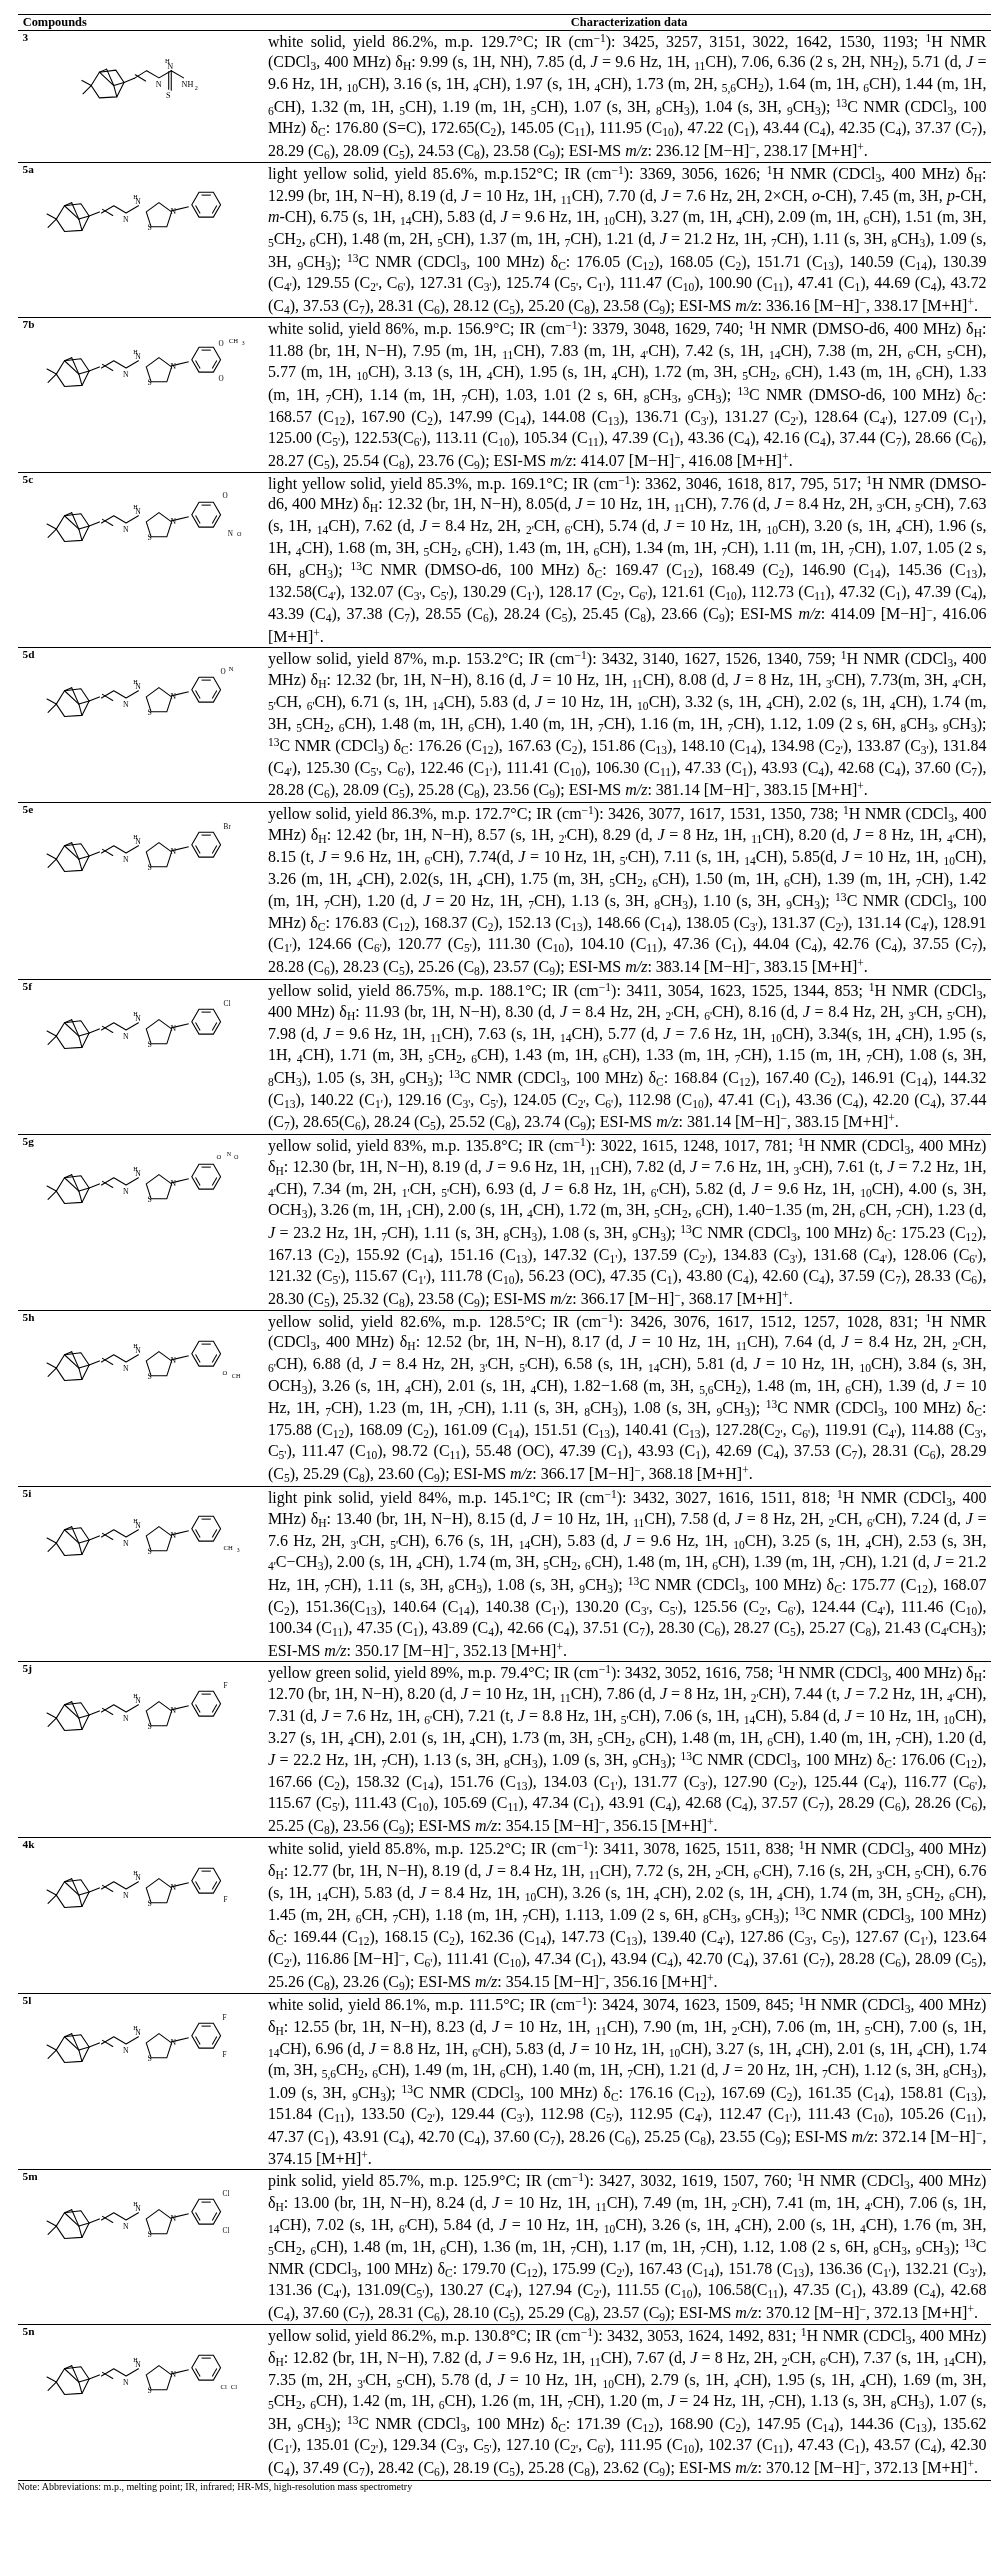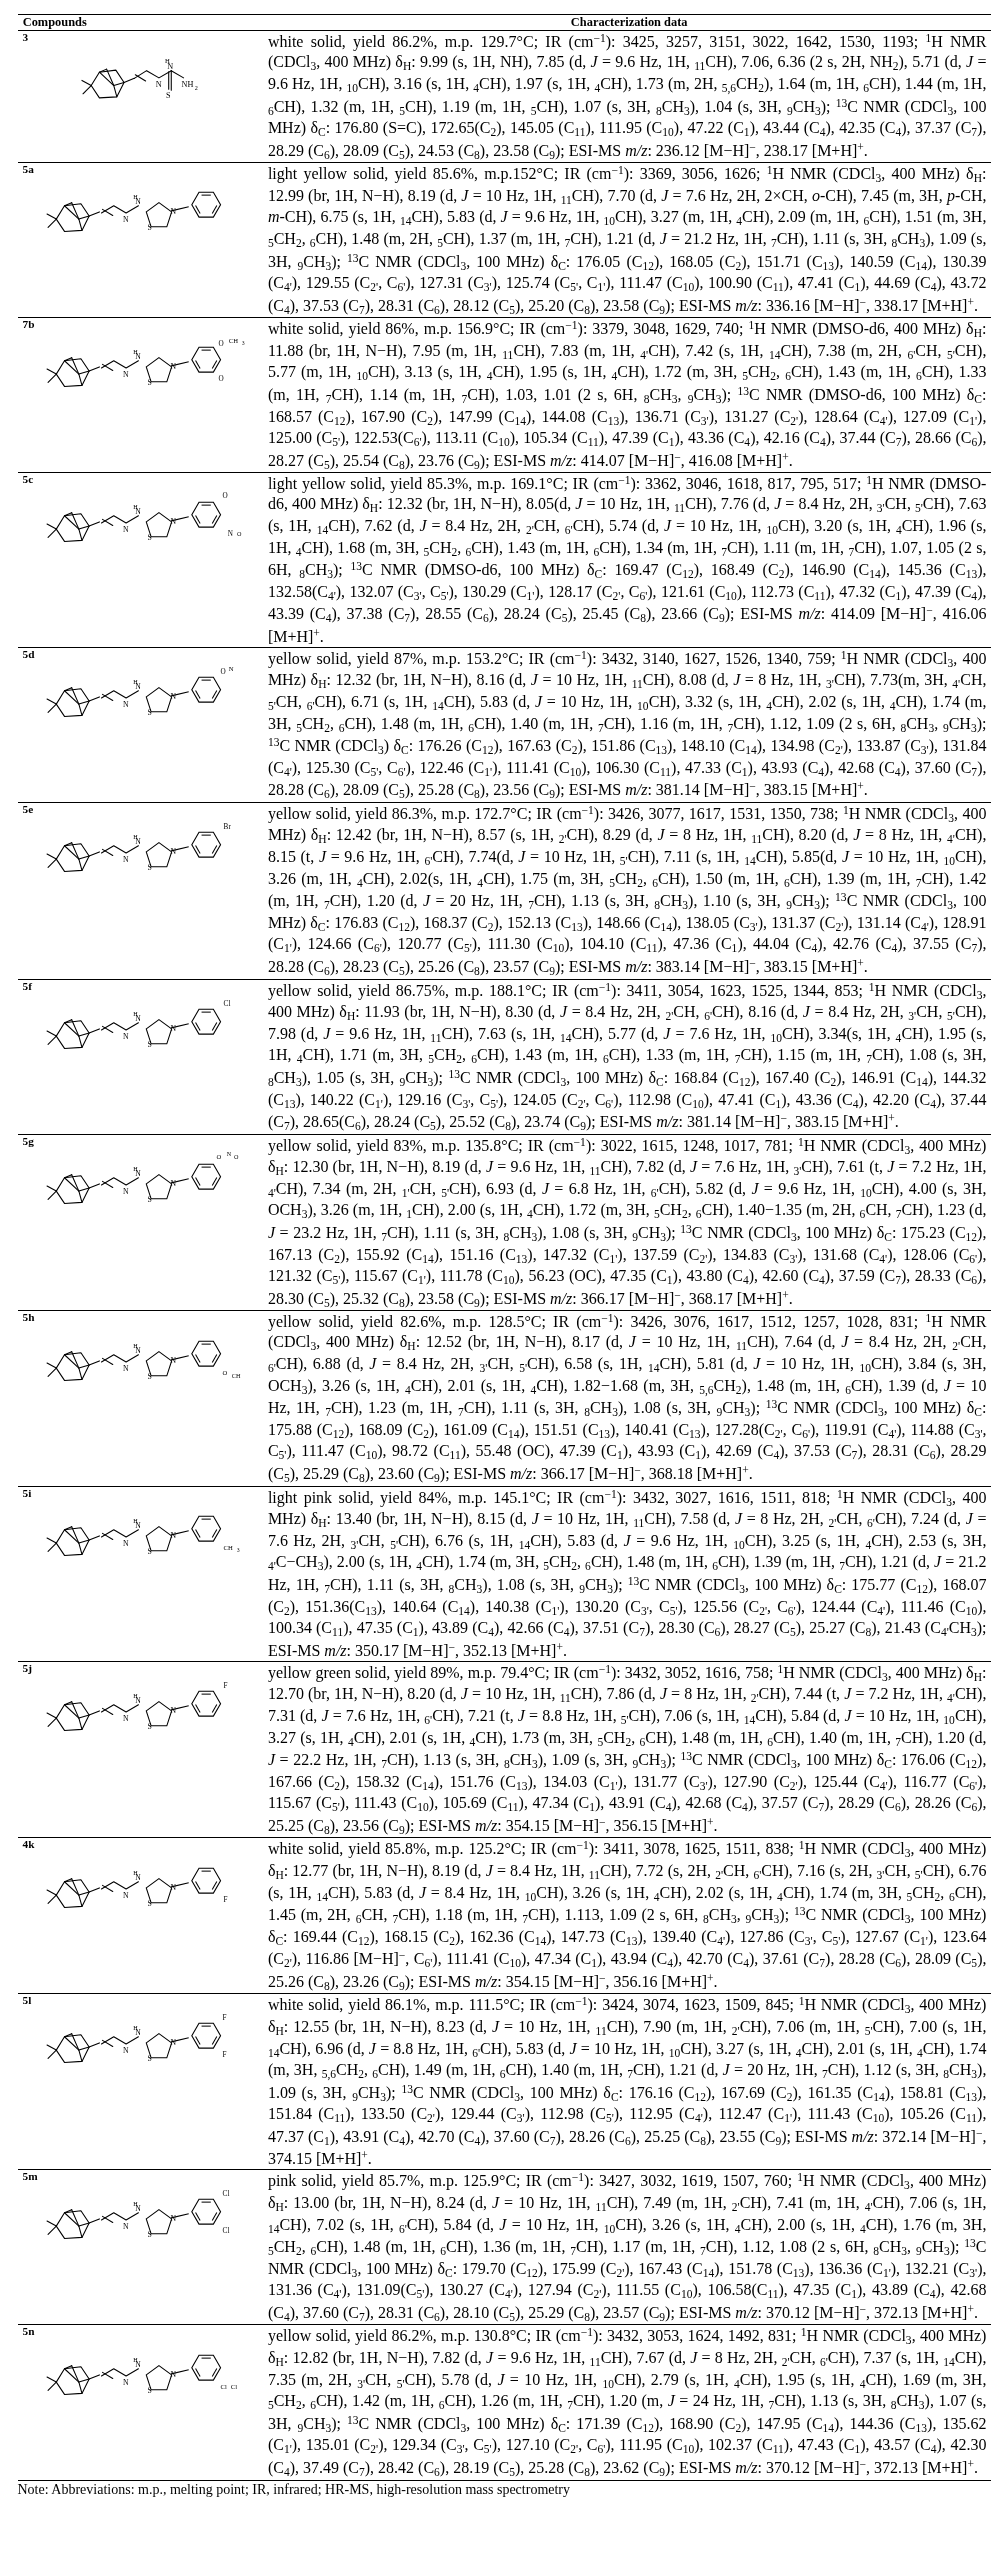--- a/index.html
+++ b/index.html
@@ -75,21 +75,21 @@
   }
   .struct {
     width: 100%;
     display: flex;
     justify-content: center;
     align-items: flex-start;
   }
   .struct svg { display: block; }
   .footnote td {
     border-top: 0.8px solid #000;
-    font-size: 14px;
+    font-size: 10px;
     padding: 2.6px 3.1px 2.1px 4.1px;
     line-height: 1.25;
   }
   sub { font-size: 0.72em; vertical-align: -0.28em; }
   sup { font-size: 0.72em; vertical-align: 0.42em; }
   i, em { font-style: italic; }
   .txt { display: block; }
 </style>
 </head>
 <body>

